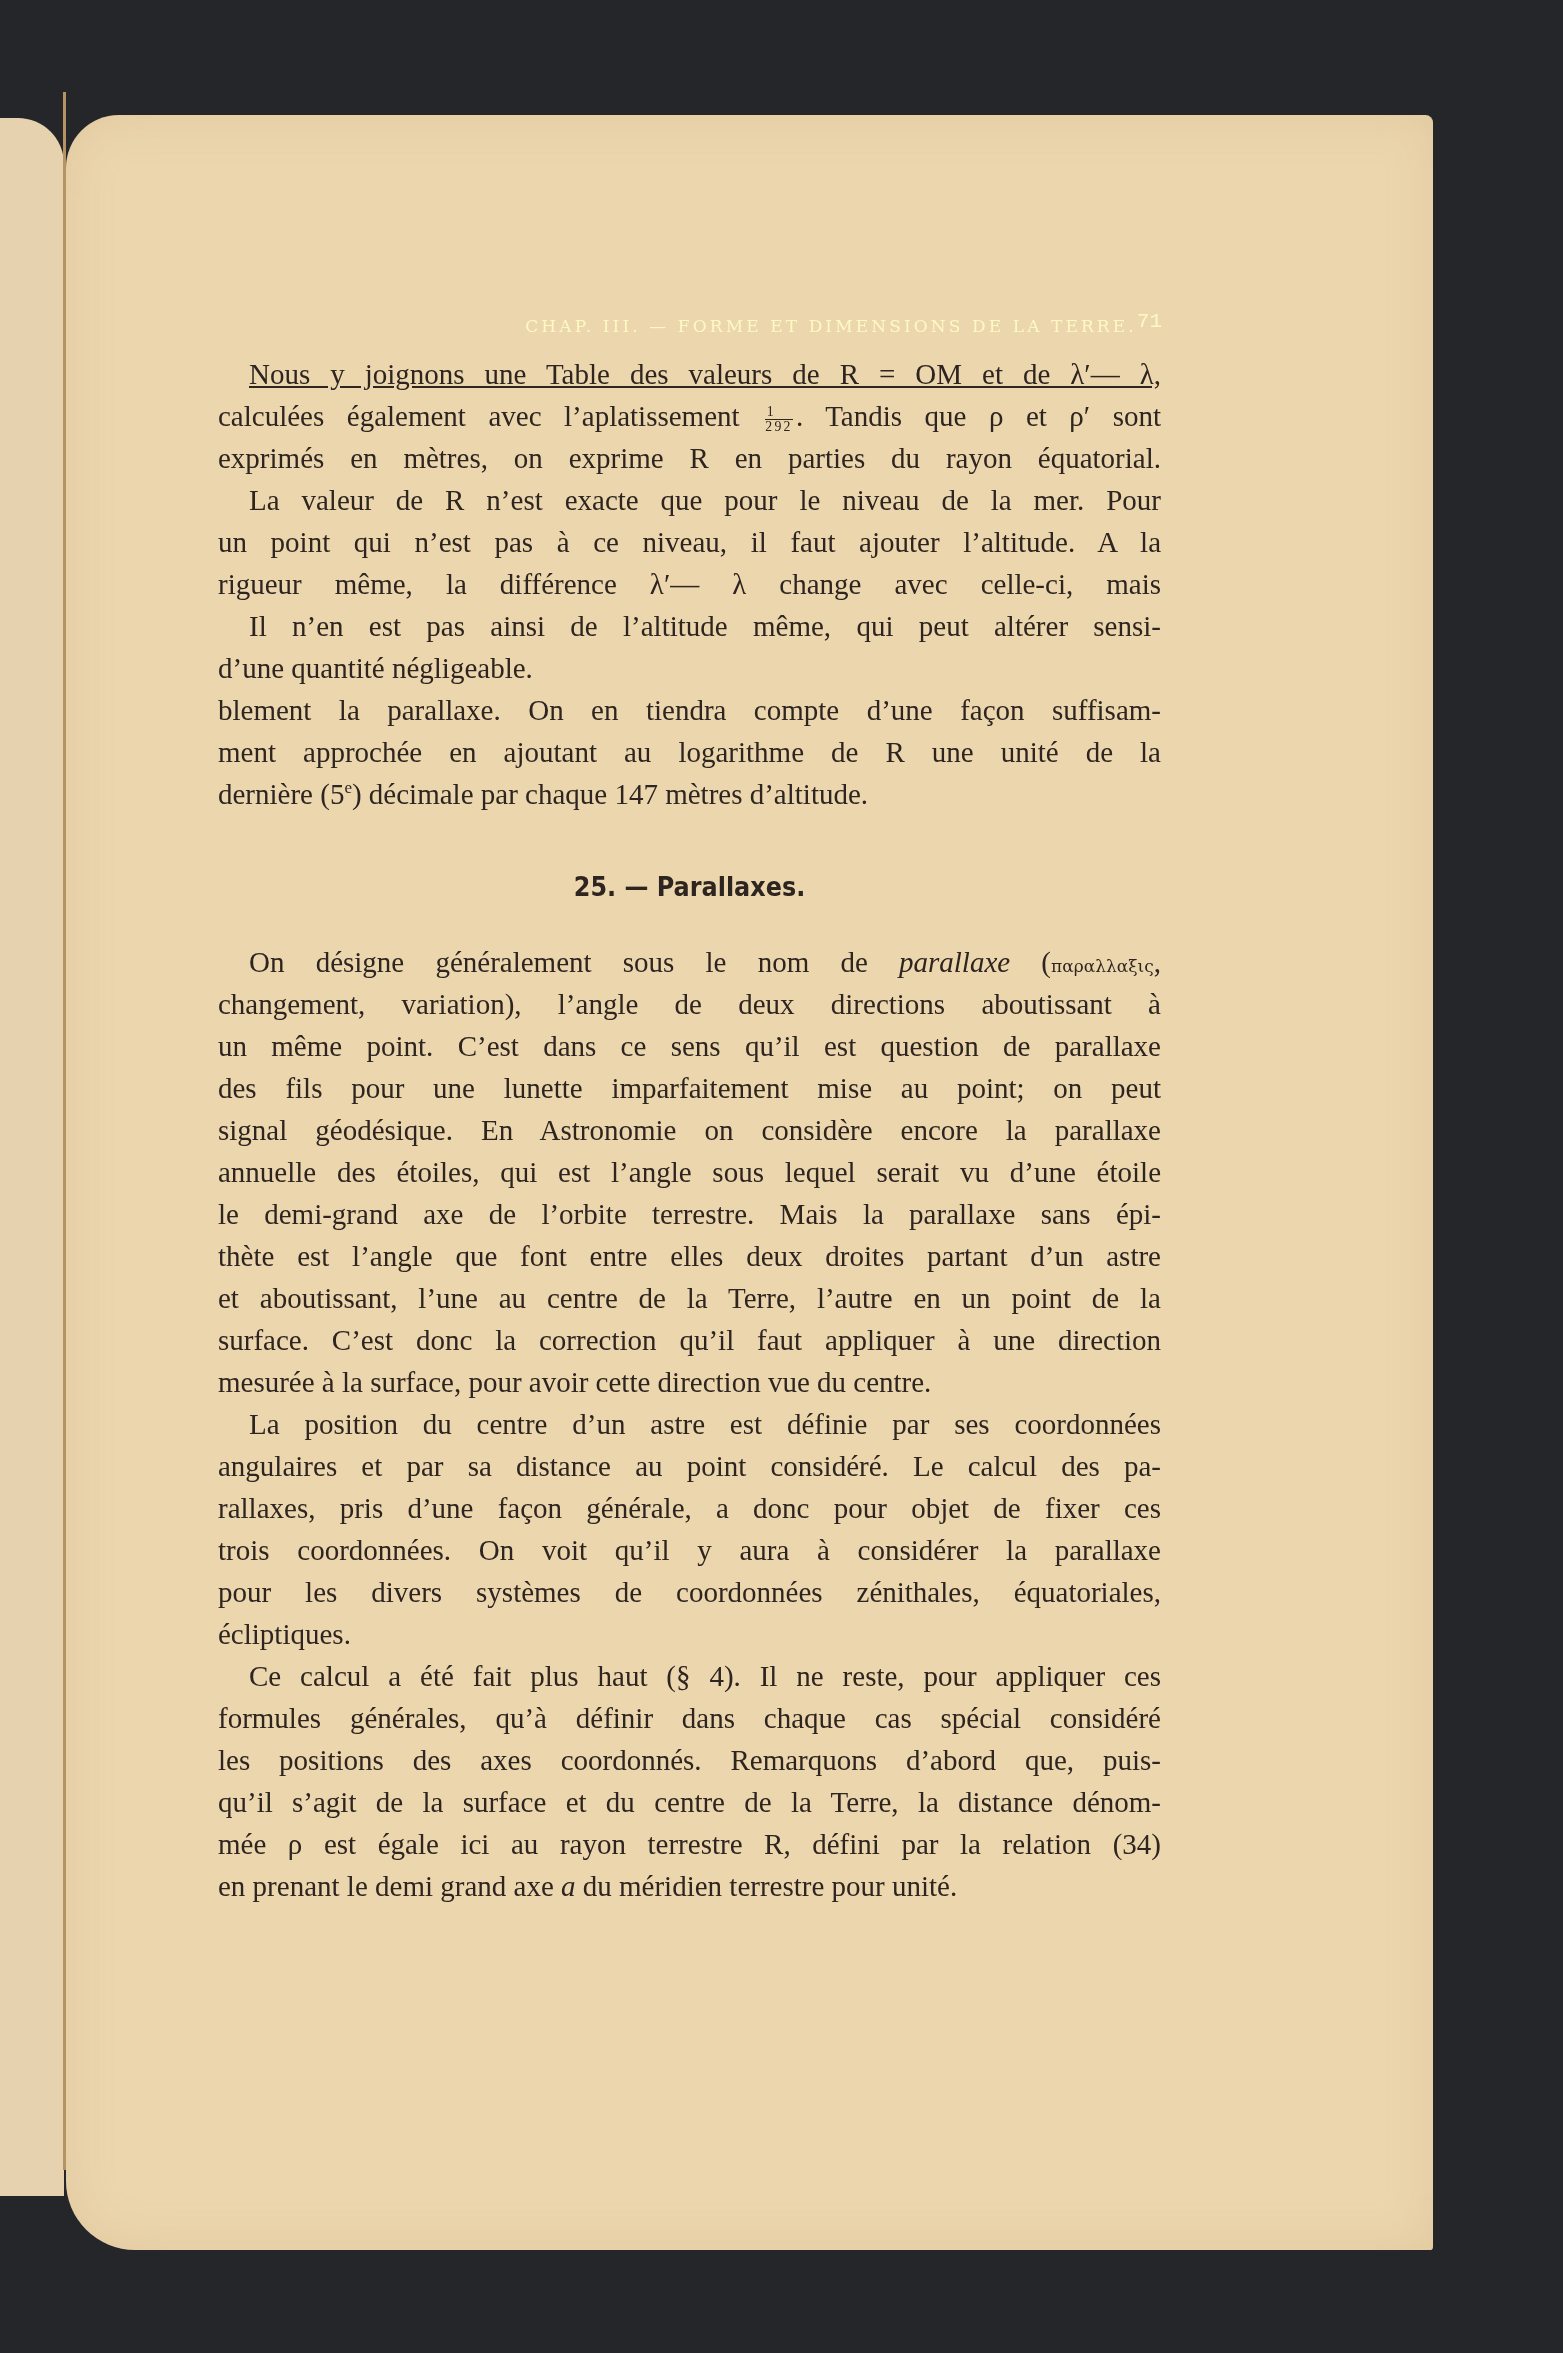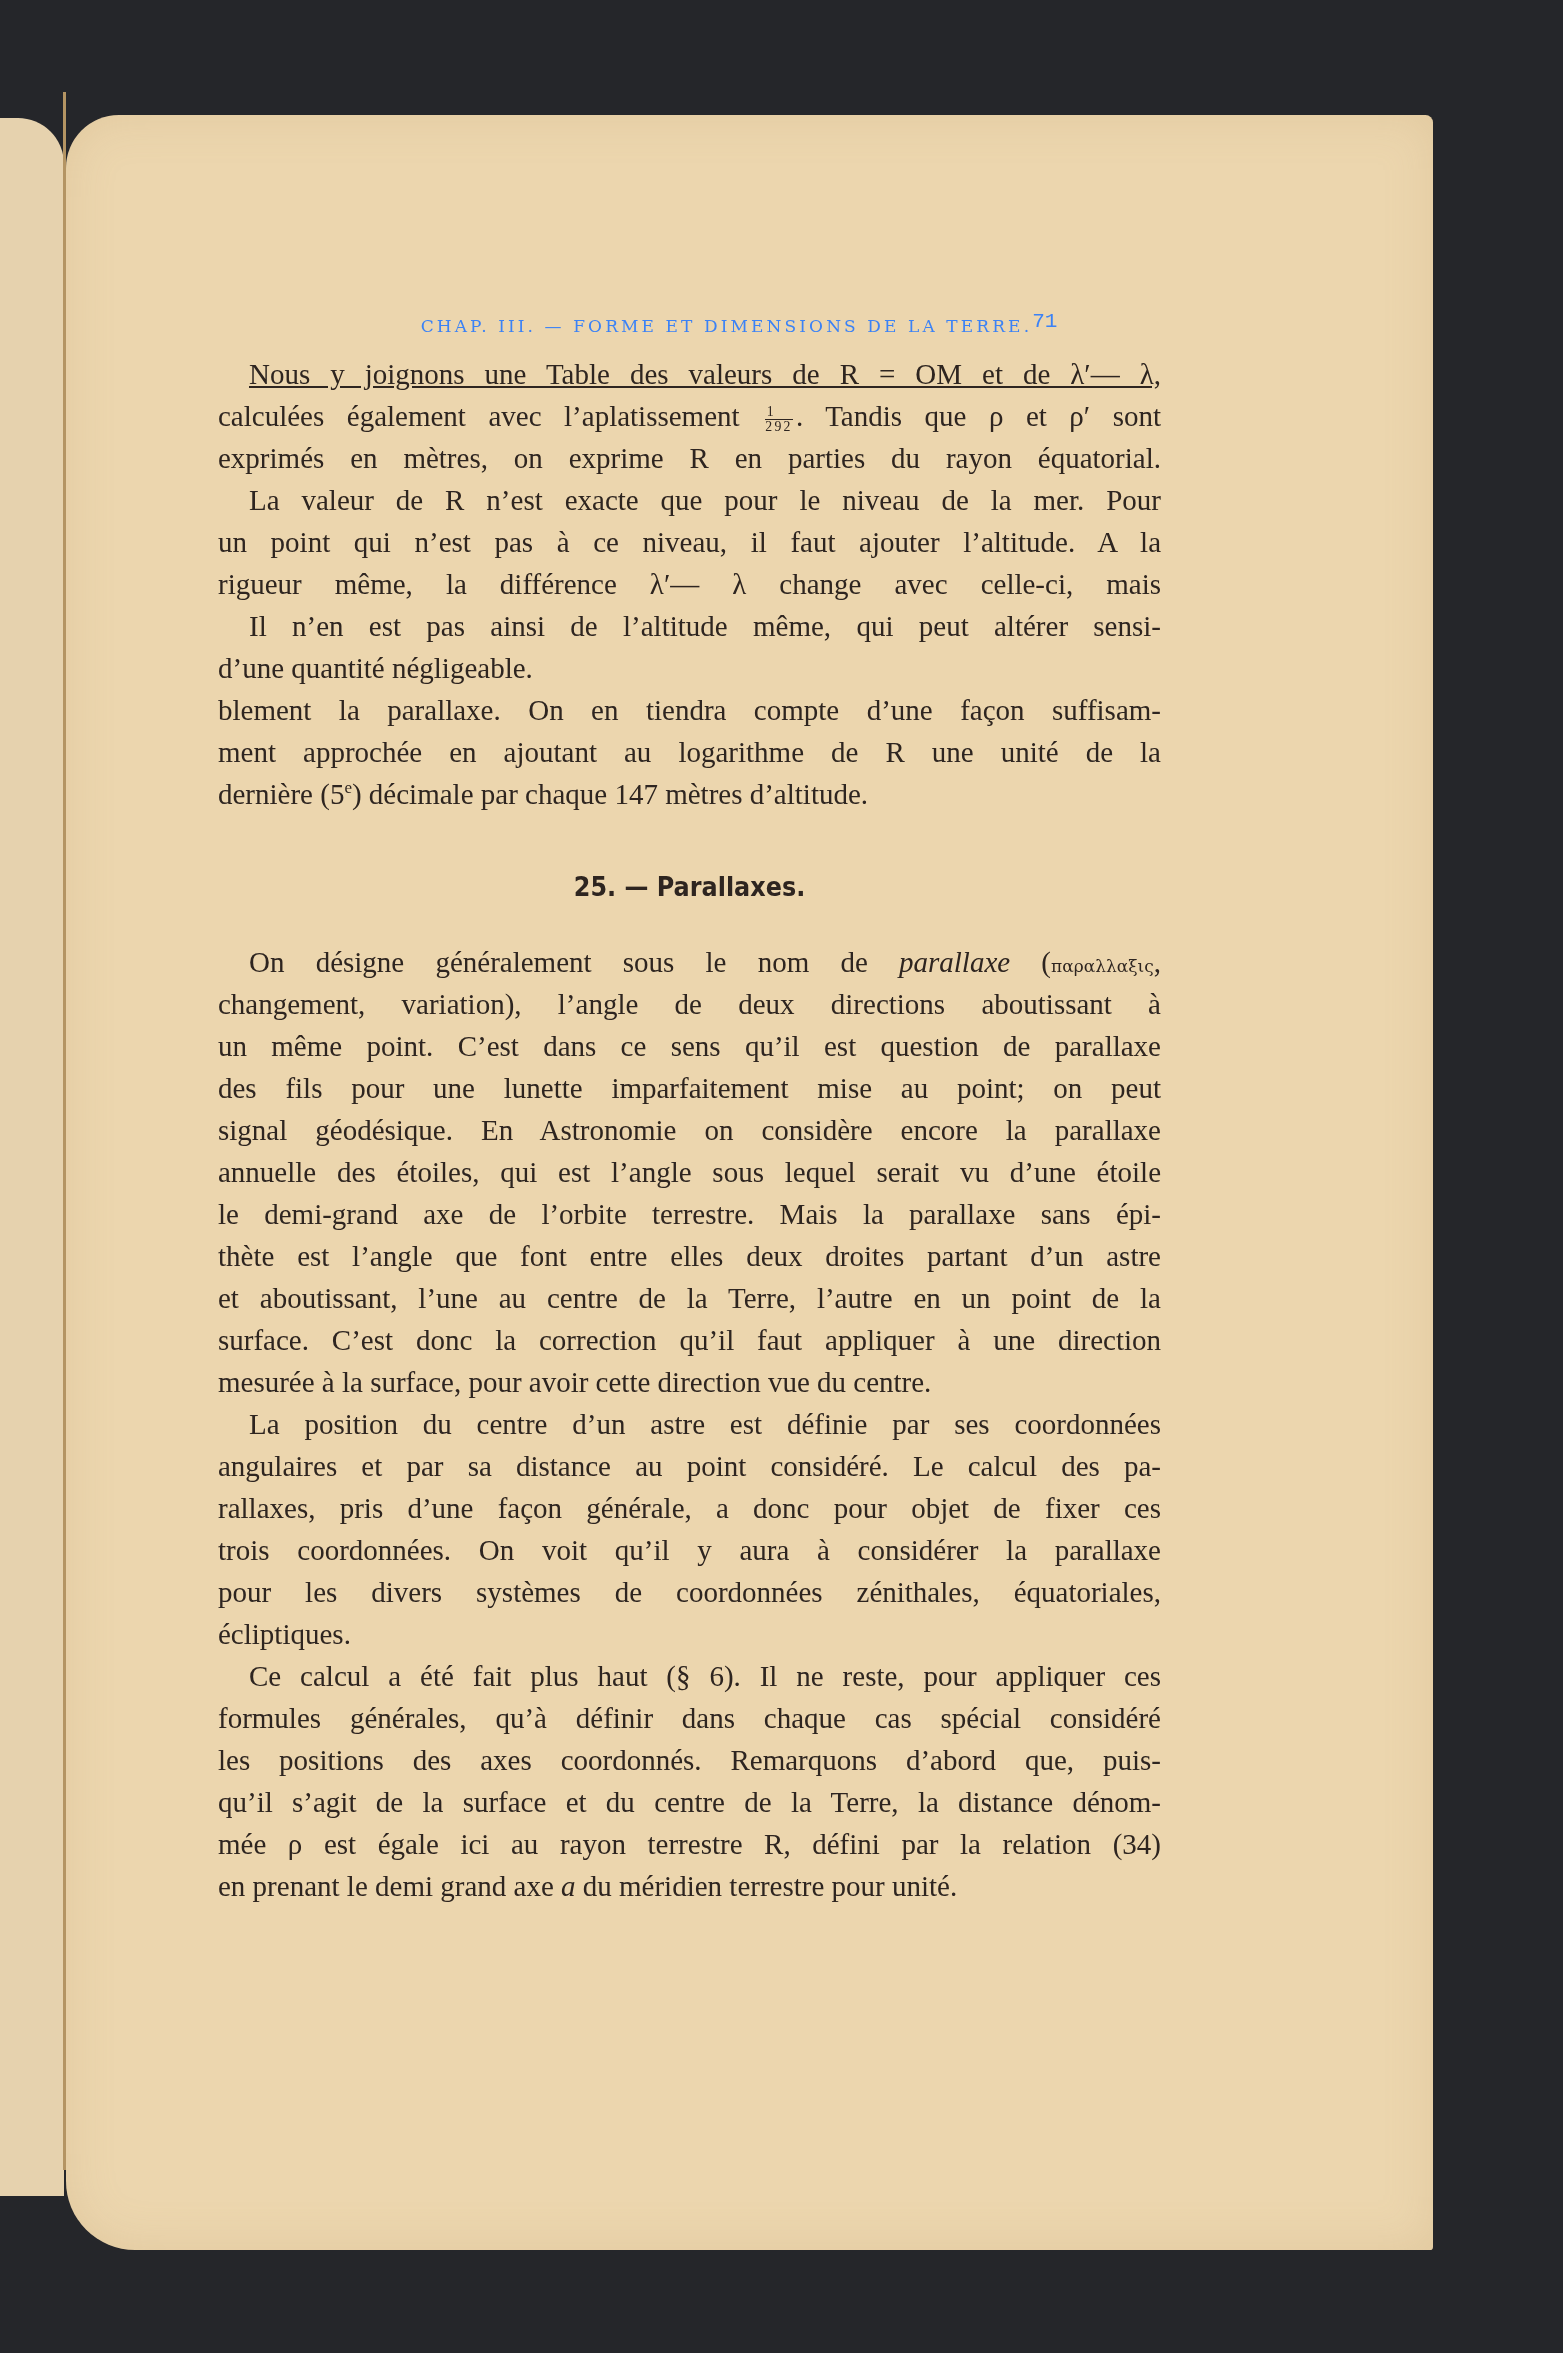--- a/index.html
+++ b/index.html
@@ -18,21 +18,21 @@
   }
   .page {
     position:absolute; left:66px; top:115px; width:1367px; height:2135px;
     background:#ecd6ae;
     border-radius:53px 7.6px 3.1px 69px;
     box-shadow: inset 0 0 46px rgba(190,160,110,0.25);
   }
   .running-head {
     position:absolute; left:316px; top:316px; width:846px;
     font-family:"DejaVu Serif", serif; font-size:17px; letter-spacing:3.1px;
-    color:#3b82f6; display:flex; justify-content:center;
+    color:#fef9c3; display:flex; justify-content:flex-end;
   }
   .running-head .pageno { font-family:Liberation Mono, monospace; font-size:21px; letter-spacing:0; margin-top:-6.1px; }
   .text {
     position:absolute; left:218px; top:353px; width:943px;
     font-family:"Liberation Serif", serif; font-size:29px; line-height:42px;
     color:#2e2520; text-align:justify;
   }
   .line { display:block; text-align:justify; text-align-last:justify; height:42px; white-space:nowrap; }
   .line.last { text-align-last:left; }
   .section-title {
@@ -88,21 +88,21 @@
       <span class="line">thète est l’angle que font entre elles deux droites partant d’un astre</span>
       <span class="line">et aboutissant, l’une au centre de la Terre, l’autre en un point de la</span>
       <span class="line">surface. C’est donc la correction qu’il faut appliquer à une direction</span>
       <span class="line last">mesurée à la surface, pour avoir cette direction vue du centre.</span>
       <span class="line" style="padding-left: 31px; box-sizing: border-box;">La position du centre d’un astre est définie par ses coordonnées</span>
       <span class="line">angulaires et par sa distance au point considéré. Le calcul des pa-</span>
       <span class="line">rallaxes, pris d’une façon générale, a donc pour objet de fixer ces</span>
       <span class="line">trois coordonnées. On voit qu’il y aura à considérer la parallaxe</span>
       <span class="line">pour les divers systèmes de coordonnées zénithales, équatoriales,</span>
       <span class="line last">écliptiques.</span>
-      <span class="line" style="padding-left: 31px; box-sizing: border-box;">Ce calcul a été fait plus haut (§ 6). Il ne reste, pour appliquer ces</span>
+      <span class="line" style="padding-left: 31px; box-sizing: border-box;">Ce calcul a été fait plus haut (§ 4). Il ne reste, pour appliquer ces</span>
       <span class="line">formules générales, qu’à définir dans chaque cas spécial considéré</span>
       <span class="line">les positions des axes coordonnés. Remarquons d’abord que, puis-</span>
       <span class="line">qu’il s’agit de la surface et du centre de la Terre, la distance dénom-</span>
       <span class="line">mée ρ est égale ici au rayon terrestre R, défini par la relation (34)</span>
     </div>
   <span class="line last"><span>en prenant le demi grand axe </span><span class="it">a</span><span> du méridien terrestre pour unité.</span></span>
 </div>
 
 
 </body></html>

